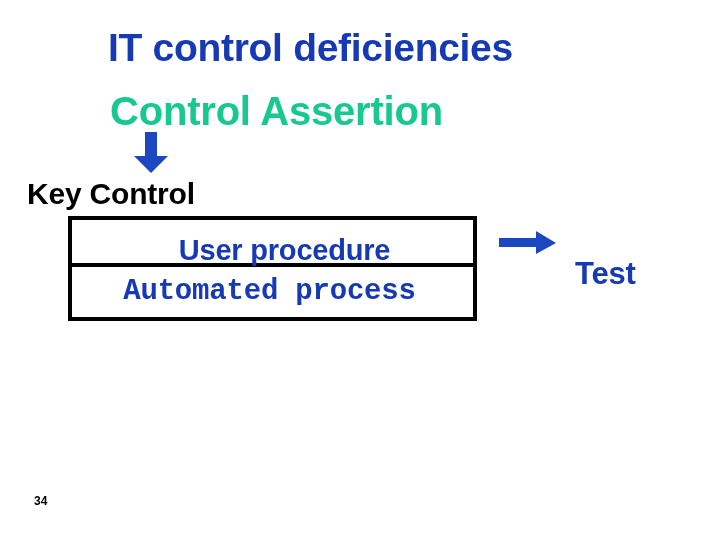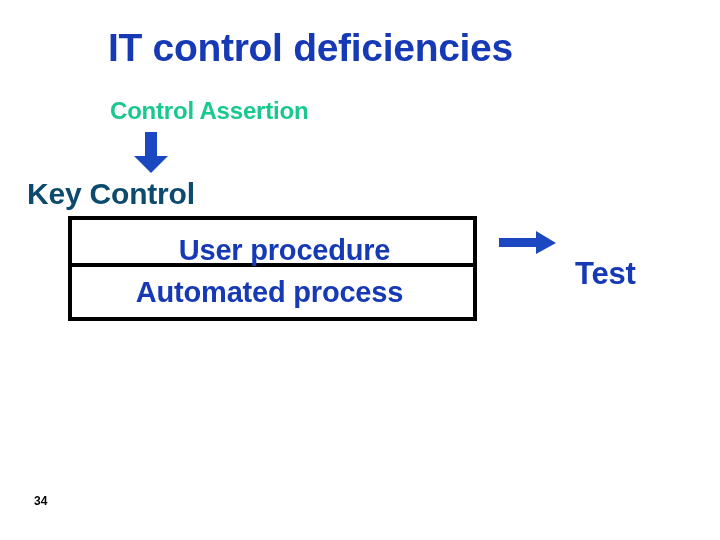--- a/index.html
+++ b/index.html
@@ -31,21 +31,21 @@
     letter-spacing: -0.3px;
     color: #1639b5;
     white-space: nowrap;
   }
 
   
   #subtitle {
     position: absolute;
     left: 110px;
     top: 93px;
-    font-size: 24px;
+    font-size: 40px;
     font-weight: bold;
     line-height: 36px;
     letter-spacing: -0.2px;
     color: #17c98c;
     white-space: nowrap;
   }
 
   
   #down-arrow {
     position: absolute;
@@ -57,21 +57,21 @@
 
   
   #key-control {
     position: absolute;
     left: 27px;
     top: 177px;
     font-size: 30px;
     font-weight: bold;
     line-height: 34px;
     letter-spacing: -0.2px;
-    color: #0c4a6e;
+    color: #000000;
     white-space: nowrap;
   }
 
   
   #box-stack {
     position: absolute;
     left: 68px;
     top: 216px;
     width: 409px;
     border: 4px solid #000000;
@@ -99,20 +99,21 @@
     color: #1639b5;
     white-space: nowrap;
     line-height: 30px;
   }
   .box-row.first .box-label {
     padding-left: 24px;
     margin-top: 16px;
   }
   .box-row.second .box-label {
     padding-right: 6px;
+    font-family: Liberation Mono, monospace;
   }
 
   
   #right-arrow {
     position: absolute;
     left: 499px;
     top: 231px;
     width: 58px;
     height: 24px;
   }

